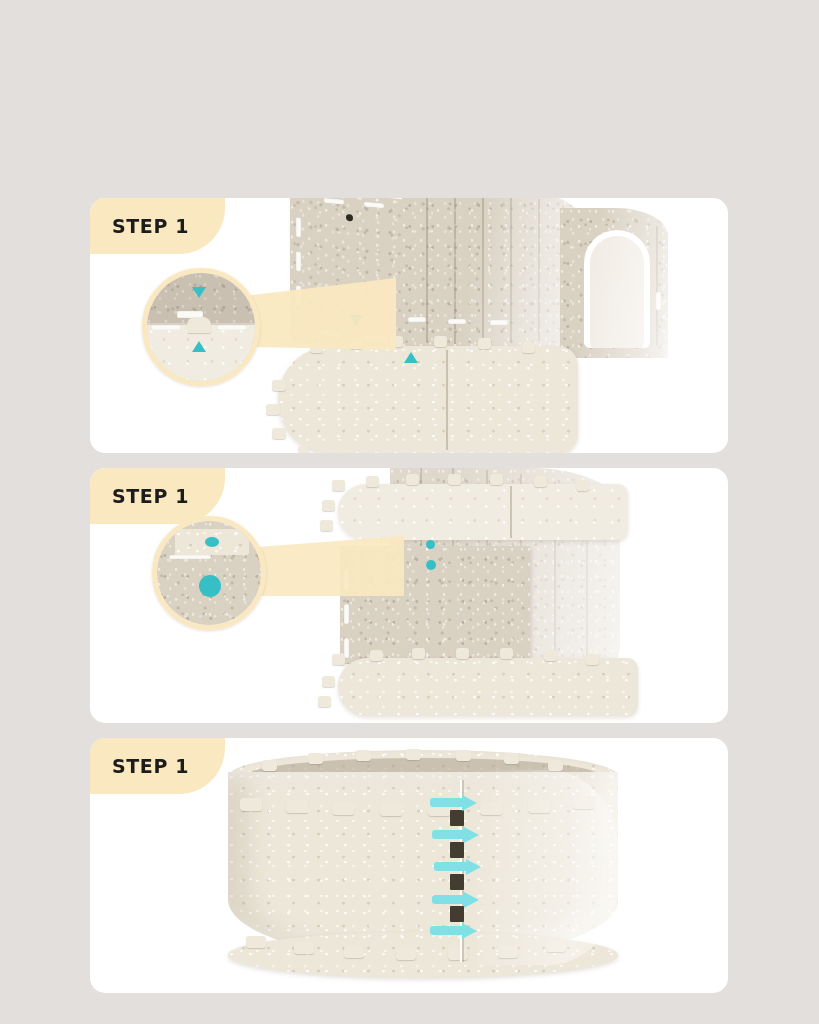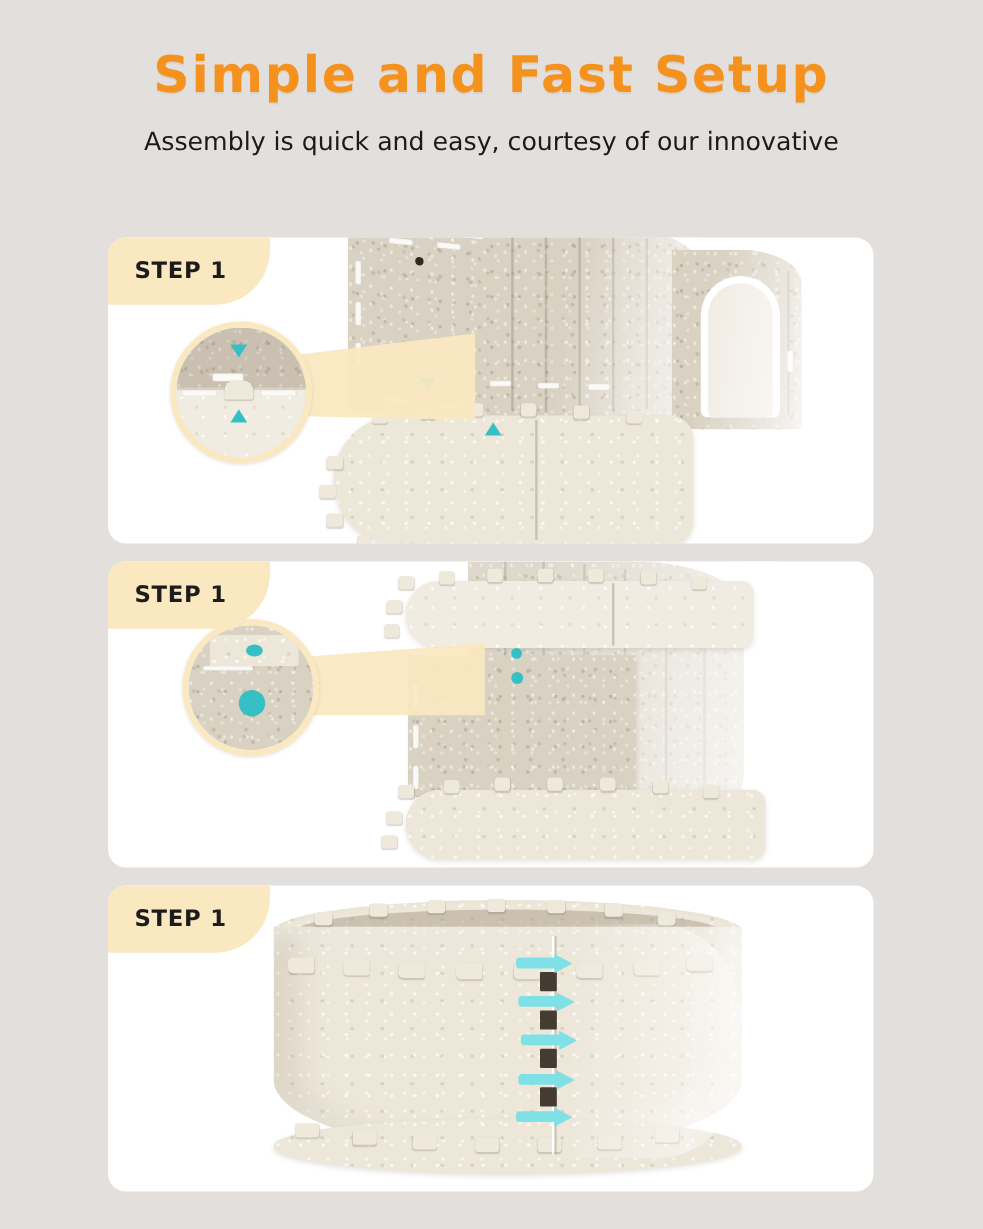--- a/index.html
+++ b/index.html
@@ -104,23 +104,22 @@
   .arrow-tri{position:absolute;width:0;height:0;
     border-top:8px solid transparent;border-bottom:8px solid transparent;
     border-left:15px solid #7FE0E6;filter:blur(.4px);}
   .arrow-tail{position:absolute;height:9px;background:#7FE0E6;border-radius:3px;filter:blur(.6px);}
 </style>
 </head>
 <body style="background: rgb(226, 223, 220);">
 
 <div class="page">
 
-  <div class="title" style="color: rgb(245, 146, 30);">Simple and Fast Setup</div>
   <div class="subtitle" style="color: rgb(26, 26, 26);">
-    <span>Assembly is quick and easy, courtesy of our innovative</span><br>
+    <br>
   </div>
 
   <div class="card" id="card1">
       <div class="badge" style="background: rgb(250, 232, 192);">
         <div class="badge-label">STEP 1</div>
       </div>
     <div class="scene">
 
       <div class="felt" style="position:absolute;left:200px;top:-4px;width:115px;height:152px;
            transform:skewY(5.5deg);box-shadow:2px 2px 4px rgba(140,128,108,.22);">

